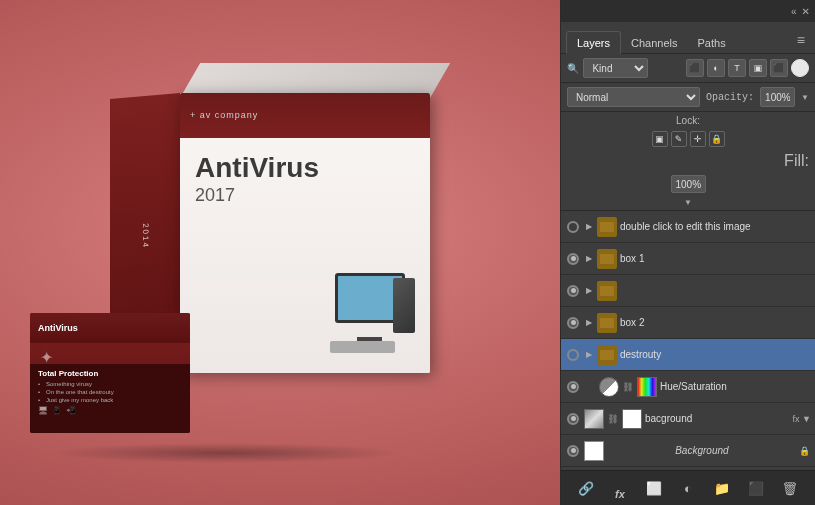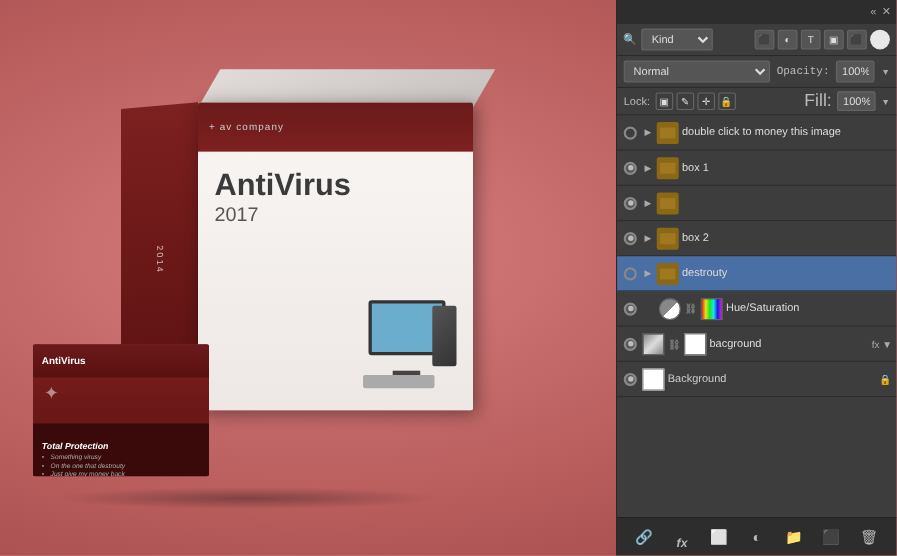--- a/index.html
+++ b/index.html
@@ -226,23 +226,22 @@
       top: 35px;
       left: 10px;
     }
 
     .box-small-bottom {
       position: absolute;
       bottom: 0;
       left: 0;
       width: 100%;
       background: #3a0a0a;
-      padding: 16px 8px;
-      height: 48px;
-      font-style: italic;
+      padding: 5px 8px;
+      height: 69px;
     }
 
     .total-protection {
       color: white;
       font-size: 8px;
       font-weight: bold;
       margin-bottom: 3px;
     }
 
     .bullet-list {
@@ -445,20 +444,21 @@
     
     .lock-row {
       display: flex;
       align-items: center;
       padding: 3px 6px;
       gap: 5px;
       background: #3d3d3d;
       border-bottom: 1px solid #2a2a2a;
       font-size: 10px;
       color: #bbb;
+      flex-direction: column;
     }
 
     .lock-icons {
       display: flex;
       gap: 3px;
     }
 
     .lock-icon-btn {
       width: 16px;
       height: 16px;
@@ -571,21 +571,23 @@
     .layer-name {
       font-size: 10px;
       color: #ddd;
       flex: 1;
       white-space: nowrap;
       overflow: hidden;
       text-overflow: ellipsis;
     }
 
     .layer-name.italic {
+      font-style: italic;
       color: #ccc;
+      text-align: center;
     }
 
     .layer-fx-badge {
       font-size: 9px;
       color: #aaa;
       margin-left: 2px;
     }
 
     .layer-lock-icon {
       font-size: 9px;
@@ -741,20 +743,32 @@
   </div>
 </div>
 
 <div class="layers-panel">
 
   <div class="panel-header-bar">
     <span class="panel-header-icon">«</span>
     <span class="panel-header-icon">✕</span>
   </div>
 
+  <div class="panel-tabs">
+    <div class="panel-tab active">
+      <span>Layers</span>
+    </div>
+    <div class="panel-tab">
+      <span>Channels</span>
+    </div>
+    <div class="panel-tab">
+      <span>Paths</span>
+    </div>
+    <div class="panel-menu-icon">≡</div>
+  </div>
 
   <div class="filter-row">
     <span style="font-size:10px;color:#bbb;">🔍</span>
     <select class="filter-kind-select">
       <option>Kind</option>
     </select>
     <div class="filter-icons">
       <div class="filter-icon-btn">⬛</div>
       <div class="filter-icon-btn">◐</div>
       <div class="filter-icon-btn">T</div>
@@ -787,21 +801,21 @@
   </div>
 
   <div class="layers-list">
 
     <div class="layer-item">
       <div class="layer-eye">
         <div class="vis-dot"></div>
       </div>
       <div class="layer-arrow">▶</div>
       <div class="layer-thumb-folder"></div>
-      <span class="layer-name">double click to money this image</span>
+      <span class="layer-name">double click to edit this image</span>
     </div>
 
     <div class="layer-item">
       <div class="layer-eye">
         <div class="vis-dot visible"></div>
       </div>
       <div class="layer-arrow">▶</div>
       <div class="layer-thumb-folder"></div>
       <span class="layer-name">box 1</span>
     </div>

